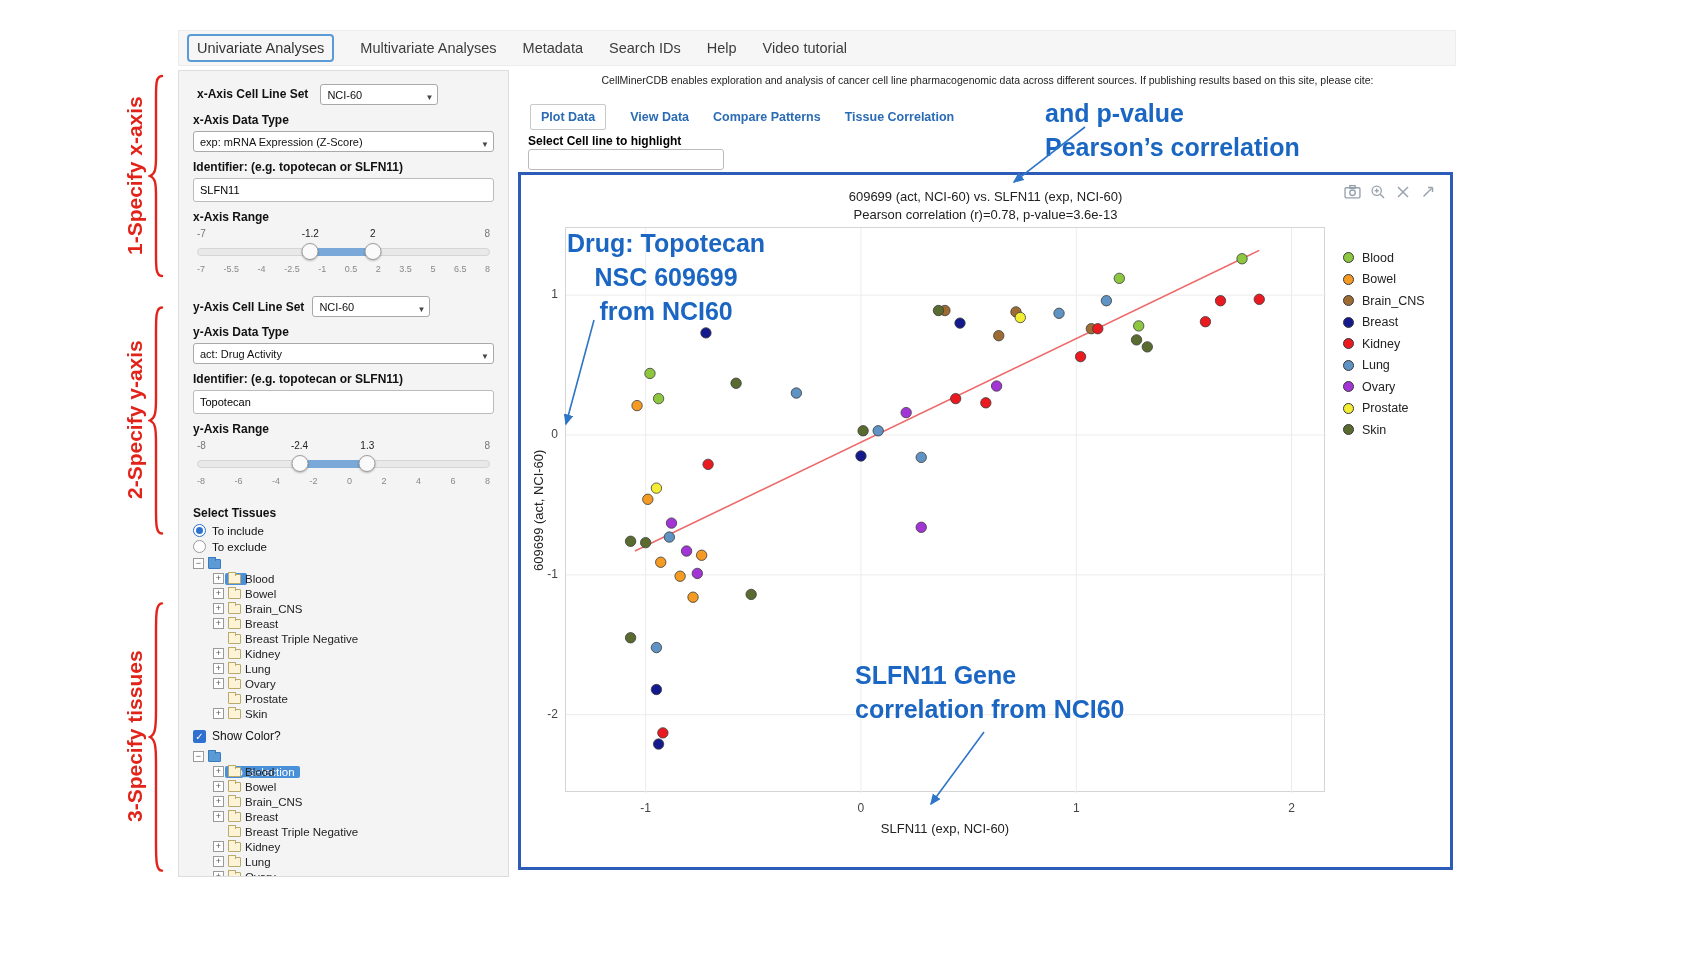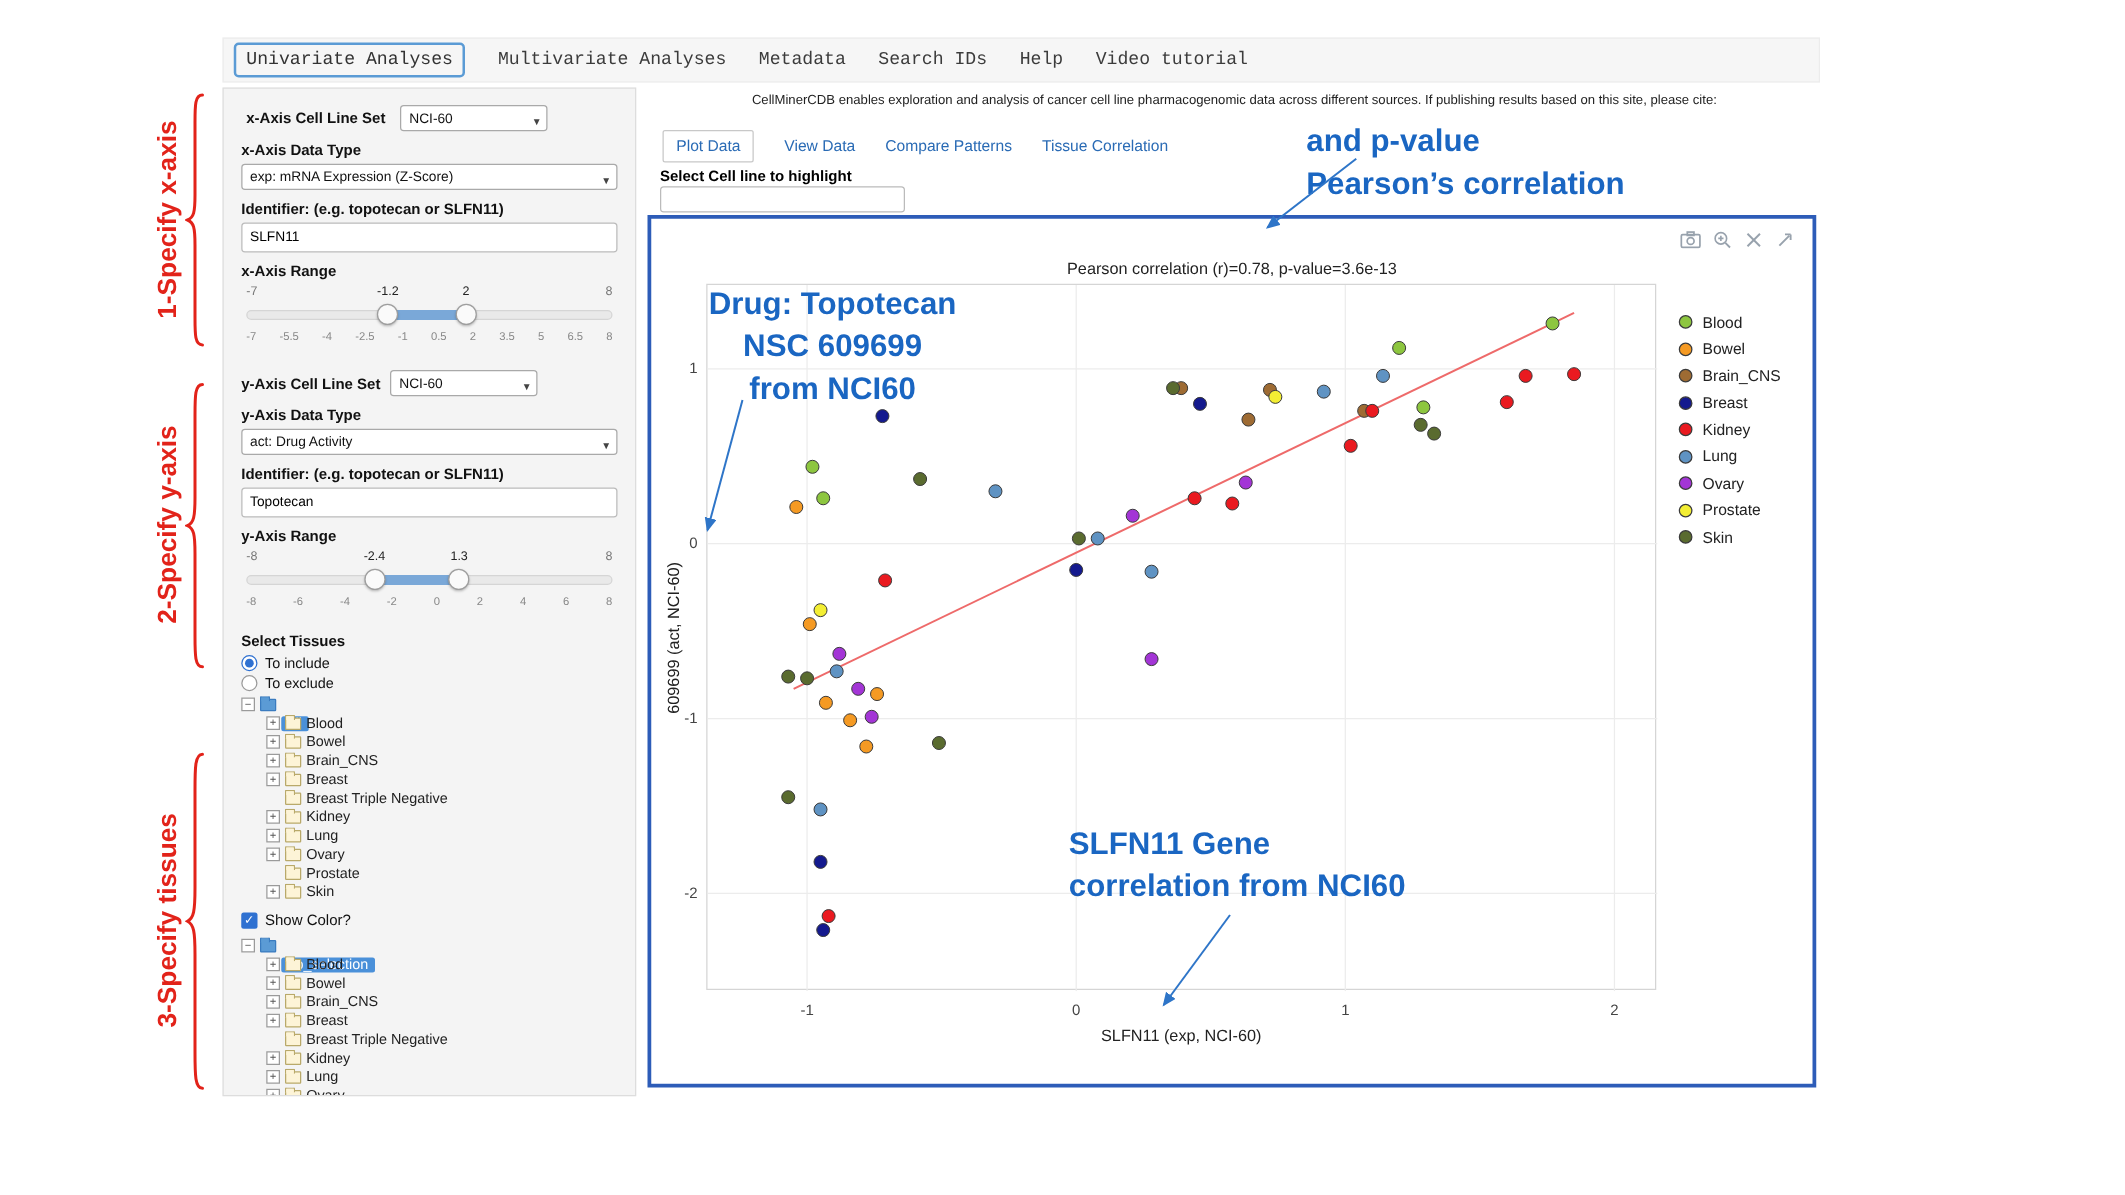--- a/index.html
+++ b/index.html
@@ -2,21 +2,21 @@
 <html><head>
 <meta charset="utf-8">
 <style>
   * { box-sizing: border-box; margin: 0; padding: 0; }
   body { font-family: "Liberation Sans", sans-serif; background: #fff; }
   .page { position: relative; width: 1700px; height: 956px; background: #fff; overflow: hidden; }
 
   
   .navbar { position: absolute; left: 178px; top: 30px; width: 1278px; height: 36px;
             background: #f6f6f6; border: 1px solid #ececec; display: flex; align-items: center;
-            gap: 26px; padding-left: 8px; font-size: 14.5px; color: #3c3c3c; font-family: Liberation Mono, monospace; }
+            gap: 26px; padding-left: 8px; font-size: 14.5px; color: #3c3c3c; }
   .nav-item { cursor: pointer; white-space: nowrap; }
   .nav-item.active { border: 2px solid #5b9bd5; border-radius: 4px; padding: 4px 8px; color: #333; }
 
   
   .red-note { position: absolute; color: #e2231a; font-weight: bold; font-size: 21px;
               writing-mode: vertical-rl; transform: rotate(180deg);
               display: flex; align-items: center; justify-content: center; width: 34px; }
   .brace { position: absolute; }
 
   
@@ -73,21 +73,21 @@
   .folder.root-folder::before { border-color: #3a7bbf; }
   .root-label { background: #4a90d9; color: #fff; padding: 0 5px; border-radius: 2px; margin-top: 31px; }
 
   
   .citation { position: absolute; left: 520px; top: 74px; width: 935px; text-align: center;
               font-size: 10.5px; color: #222; }
   .citation-link { position: absolute; left: 520px; top: 89px; width: 935px; text-align: center;
                    font-size: 10.5px; color: #4472c4; cursor: pointer; }
   .tabs { position: absolute; left: 530px; top: 104px; display: flex; align-items: center; gap: 24px;
           font-size: 12.5px; }
-  .tab { color: #2a6bb5; cursor: pointer; }
+  .tab { color: #2a6bb5; cursor: pointer; font-weight: bold; }
   .tab.active { border: 1px solid #c8c8c8; background: #fff; padding: 5px 10px; border-radius: 2px; }
   .highlight-label { position: absolute; left: 528px; top: 134px; font-weight: bold; font-size: 12px; }
   .highlight-input { position: absolute; left: 528px; top: 149px; width: 196px; height: 21px;
                      border: 1px solid #bbb; border-radius: 3px; background: #fff; }
 
   
   .blue-note { position: absolute; color: #1a66c2; font-weight: bold; font-size: 25px;
                line-height: 34px; z-index: 20; }
   .overlay-svg { position: absolute; left: 0; top: 0; width: 1700px; height: 956px;
                  pointer-events: none; z-index: 30; }
@@ -388,20 +388,21 @@
       <svg width="16" height="16" viewBox="0 0 16 16">
         <line x1="3" y1="3" x2="13" y2="13" stroke="#98a2ad" stroke-width="1.5"></line>
         <line x1="13" y1="3" x2="3" y2="13" stroke="#98a2ad" stroke-width="1.5"></line>
       </svg>
       <svg width="16" height="16" viewBox="0 0 16 16">
         <line x1="3.5" y1="12.5" x2="11.5" y2="4.5" stroke="#98a2ad" stroke-width="1.5"></line>
         <path d="M12.5,3.5 L12.5,8 M12.5,3.5 L8,3.5" stroke="#98a2ad" stroke-width="1.5" fill="none"></path>
       </svg>
     </div>
 
+    <div class="plot-title">609699 (act, NCI-60) vs. SLFN11 (exp, NCI-60)</div>
     <div class="plot-subtitle">Pearson correlation (r)=0.78, p-value=3.6e-13</div>
 
     <div class="ylabel">609699 (act, NCI-60)</div>
 
     <div class="plot-region" id="plot-region">
       <svg id="plot-svg" width="760" height="565" style="position:absolute;left:0;top:0;">
           <line x1="79.6600566572238" y1="0" x2="79.6600566572238" y2="565" stroke="#ececec" stroke-width="1"></line>
           <line x1="294.957507082153" y1="0" x2="294.957507082153" y2="565" stroke="#ececec" stroke-width="1"></line>
           <line x1="510.2549575070821" y1="0" x2="510.2549575070821" y2="565" stroke="#ececec" stroke-width="1"></line>
           <line x1="725.5524079320113" y1="0" x2="725.5524079320113" y2="565" stroke="#ececec" stroke-width="1"></line>

